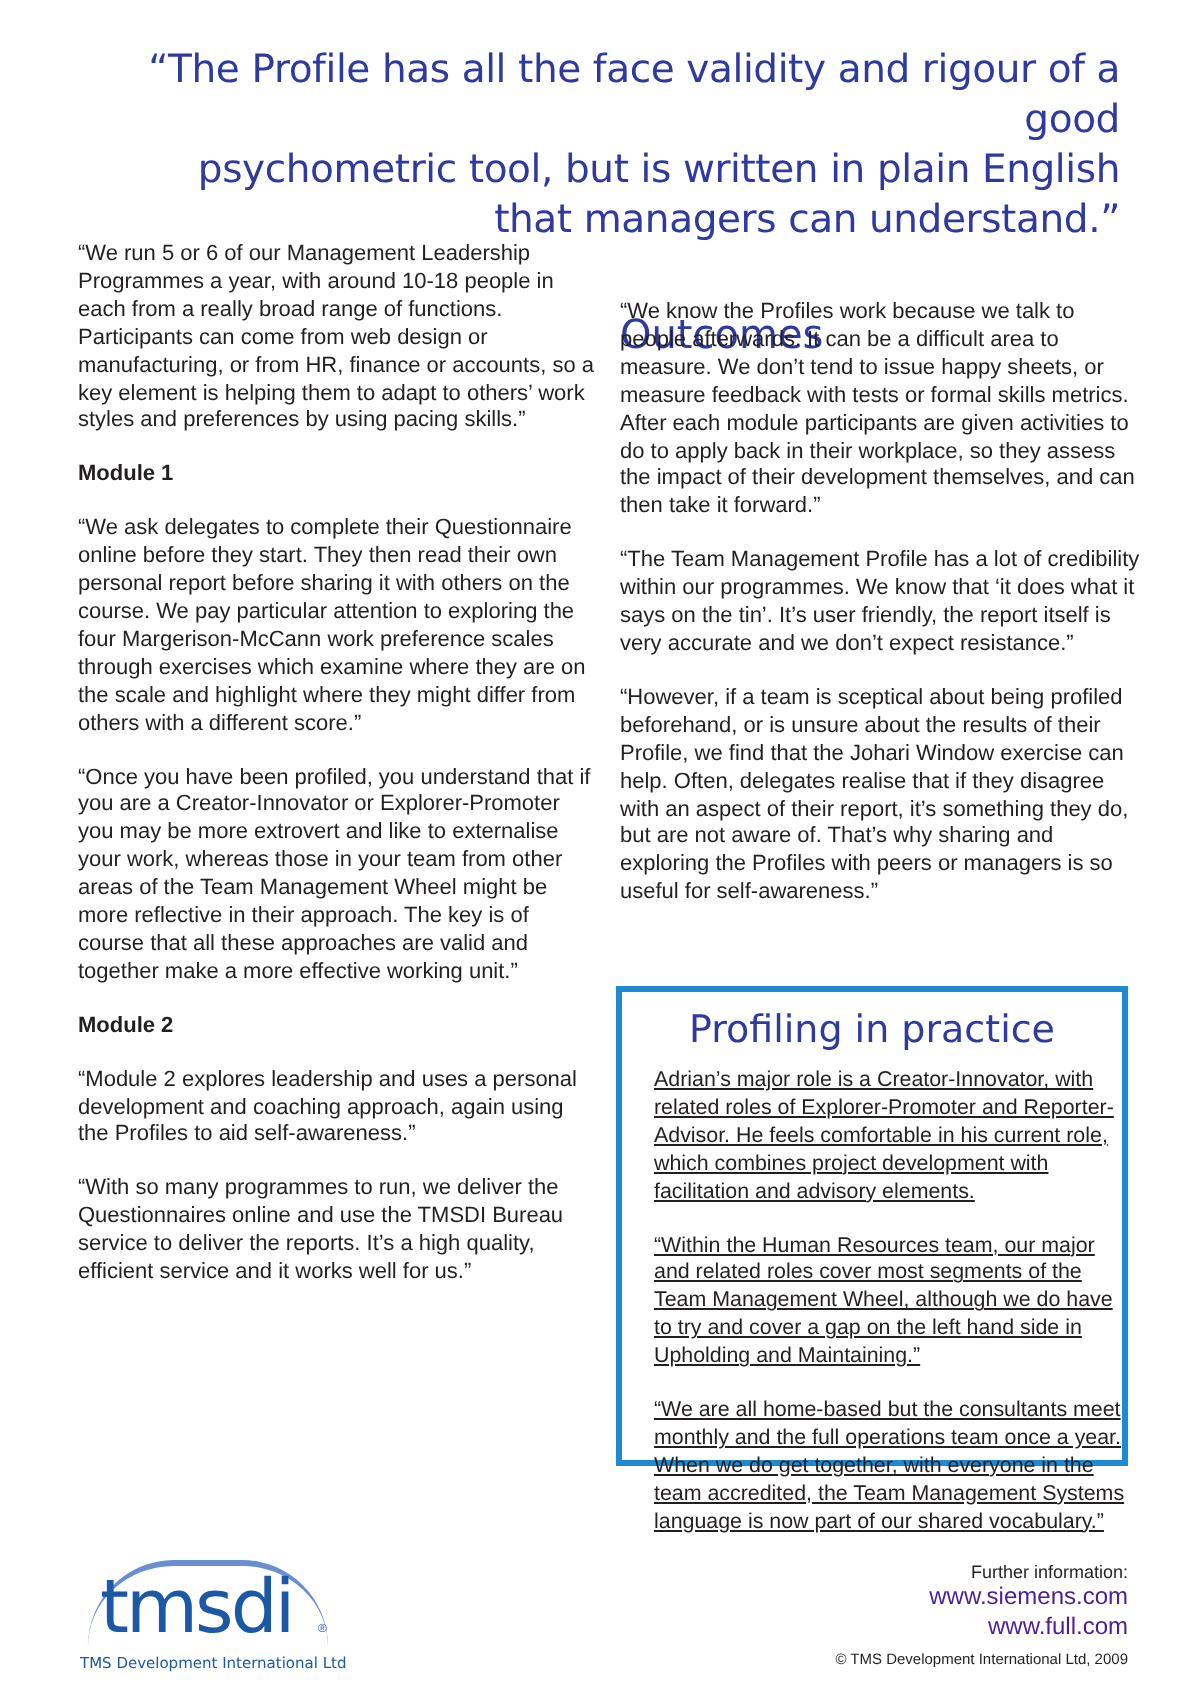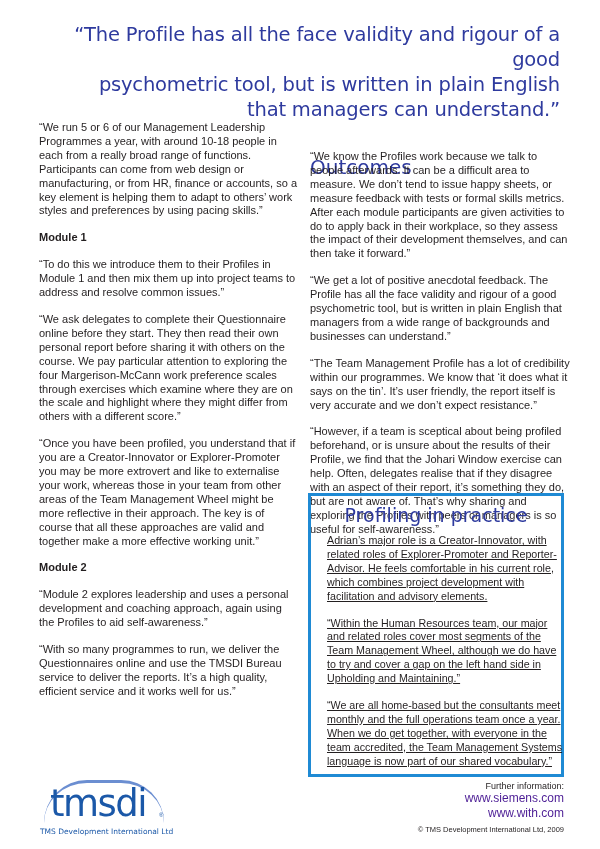--- a/index.html
+++ b/index.html
@@ -8,21 +8,21 @@
   .headline { position: absolute; left: 40px; top: 22px; width: 520px; text-align: right;
               color: #2e3a9e; font-family: "DejaVu Sans", sans-serif; font-size: 19.5px;
               line-height: 25px; font-weight: normal; letter-spacing: -0.2px; }
   .col { position: absolute; font-size: 11px; line-height: 13.9px; }
   .col p { margin: 0 0 13px 0; }
   .col-left { left: 39px; top: 121px; width: 258px; }
   .col-right { left: 310px; top: 150px; width: 262px; }
   .sub { font-weight: bold; }
   .section-title { position: absolute; left: 310px; top: 116px; font-size: 20px;
                    color: #2e3a9e; font-family: "DejaVu Sans", sans-serif; margin-top: 39px; }
-  .box { position: absolute; left: 308px; top: 493px; width: 256px; height: 284px;
+  .box { position: absolute; left: 308px; top: 493px; width: 256px; height: 240px;
          border: 3px solid #1f8ad4; padding: 0 0 0 16px; box-sizing: border-box; }
   .box-title { font-size: 19px; color: #2e3a9e; font-family: "DejaVu Sans", sans-serif;
                text-align: center; margin: 8px 0 8px -16px; }
   .box .txt { font-size: 10.7px; line-height: 13.9px; width: 236px; }
   .box .txt p { margin: 0 0 13px 0; text-decoration: underline; }
   .logo { position: absolute; left: 36px; top: 780px; width: 150px; height: 60px; }
   .logo-arc { position: absolute; left: 8px; top: 0px; width: 120px; height: 40px;
               border-top: 3px solid #6b8ed1; border-radius: 60px 60px 0 0; }
   .logo-word { position: absolute; left: 14px; top: 2px; font-size: 37px; color: #1b58a8;
                font-family: "DejaVu Sans", sans-serif; letter-spacing: -1.5px; }
@@ -39,32 +39,30 @@
 
 <div class="headline">
   <div>“The Profile has all the face validity and rigour of a good</div>
   <div>psychometric tool, but is written in plain English</div>
   <div>that managers can understand.”</div>
 </div>
 
 <div class="col col-left">
   <p>“We run 5 or 6 of our Management Leadership Programmes a year, with around 10-18 people in each from a really broad range of functions. Participants can come from web design or manufacturing, or from HR, finance or accounts, so a key element is helping them to adapt to others’ work styles and preferences by using pacing skills.”</p>
   <p class="sub">Module 1</p>
-  <p>“To do this we introduce them to their Profiles in Module 1 and then mix them up into project teams to address and resolve common issues.”</p>
   <p>“We ask delegates to complete their Questionnaire online before they start. They then read their own personal report before sharing it with others on the course. We pay particular attention to exploring the four Margerison-McCann work preference scales through exercises which examine where they are on the scale and highlight where they might differ from others with a different score.”</p>
   <p>“Once you have been profiled, you understand that if you are a Creator-Innovator or Explorer-Promoter you may be more extrovert and like to externalise your work, whereas those in your team from other areas of the Team Management Wheel might be more reflective in their approach. The key is of course that all these approaches are valid and together make a more effective working unit.”</p>
   <p class="sub">Module 2</p>
   <p>“Module 2 explores leadership and uses a personal development and coaching approach, again using the Profiles to aid self-awareness.”</p>
   <p>“With so many programmes to run, we deliver the Questionnaires online and use the TMSDI Bureau service to deliver the reports. It’s a high quality, efficient service and it works well for us.”</p>
 </div>
 
 <div class="section-title">Outcomes</div>
 <div class="col col-right">
   <p>“We know the Profiles work because we talk to people afterwards. It can be a difficult area to measure. We don’t tend to issue happy sheets, or measure feedback with tests or formal skills metrics. After each module participants are given activities to do to apply back in their workplace, so they assess the impact of their development themselves, and can then take it forward.”</p>
-  <p>“We get a lot of positive anecdotal feedback. The Profile has all the face validity and rigour of a good psychometric tool, but is written in plain English that managers from a wide range of backgrounds and businesses can understand.”</p>
   <p>“The Team Management Profile has a lot of credibility within our programmes. We know that ‘it does what it says on the tin’. It’s user friendly, the report itself is very accurate and we don’t expect resistance.”</p>
   <p>“However, if a team is sceptical about being profiled beforehand, or is unsure about the results of their Profile, we find that the Johari Window exercise can help. Often, delegates realise that if they disagree with an aspect of their report, it’s something they do, but are not aware of. That’s why sharing and exploring the Profiles with peers or managers is so useful for self-awareness.”</p>
 </div>
 
 <div class="box">
   <div class="box-title">Profiling in practice</div>
   <div class="txt">
     <p>Adrian’s major role is a Creator-Innovator, with related roles of Explorer-Promoter and Reporter-Advisor. He feels comfortable in his current role, which combines project development with facilitation and advisory elements.</p>
     <p>“Within the Human Resources team, our major and related roles cover most segments of the  Team Management Wheel, although we do have to try and cover a gap on the left hand side in Upholding and Maintaining.”</p>
     <p>“We are all home-based but the consultants meet monthly and the full operations team once a year. When we do get together, with everyone in the team accredited, the Team Management Systems language is now part of our shared vocabulary.”</p>
@@ -74,15 +72,15 @@
 <div class="logo">
   <div class="logo-arc"></div>
   <div class="logo-word">tmsdi</div>
   <div class="logo-reg">®</div>
   <div class="logo-sub">TMS Development International Ltd</div>
 </div>
 
 <div class="footer-right">
   <div class="fi">Further information:</div>
   <div class="url">www.siemens.com</div>
-  <div class="url">www.with.com</div>
+  <div class="url">www.full.com</div>
   <div class="copy">© TMS Development International Ltd, 2009</div>
 </div>
 
 </body></html>

